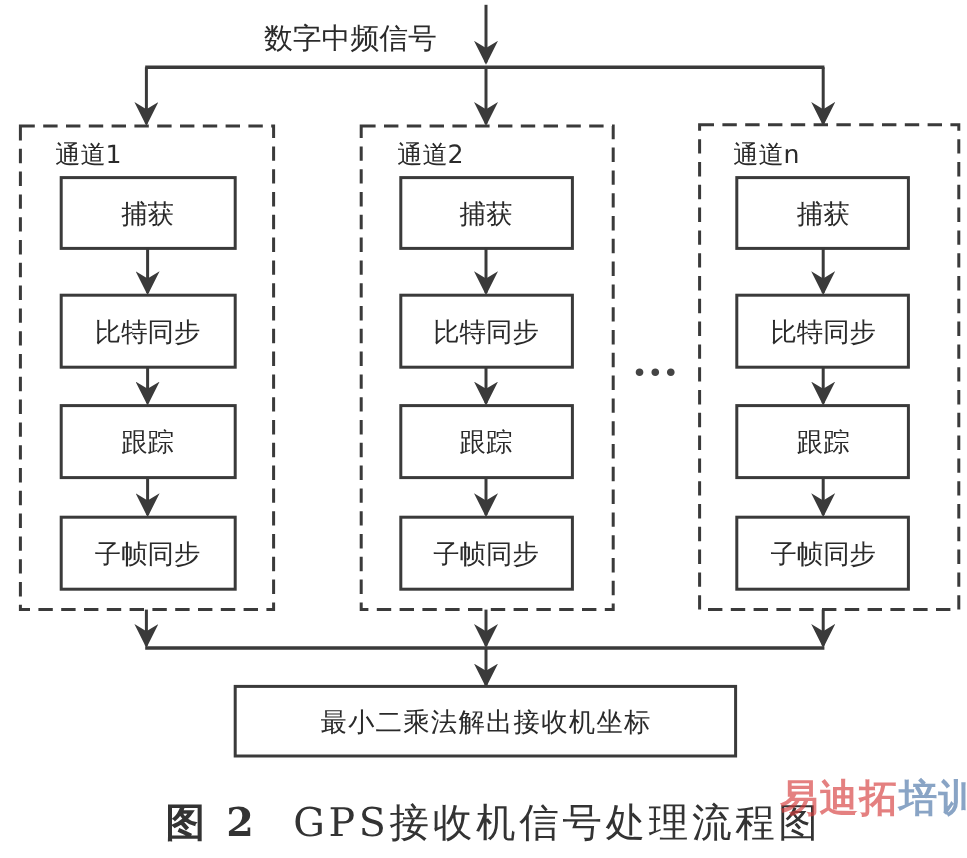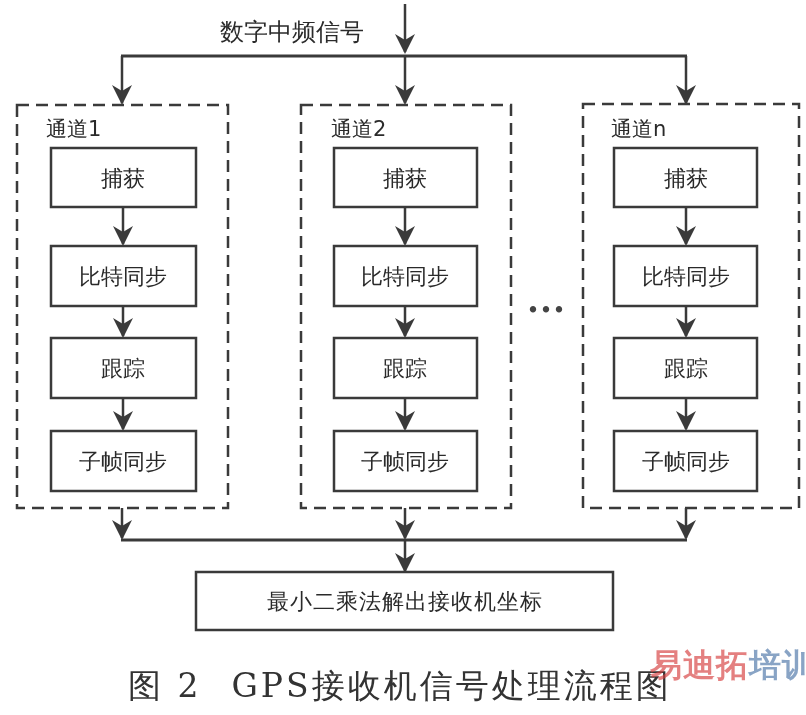--- a/index.html
+++ b/index.html
@@ -3,21 +3,21 @@
 <meta charset="utf-8">
 <style>
   html, body { margin: 0; padding: 0; background: #ffffff; }
   body { width: 806px; height: 715px; position: relative; overflow: hidden;
          font-family: "DejaVu Serif", "Liberation Serif", serif; color: #2a2a2a; }
   #diagram { position: absolute; left: 0; top: 0; }
   .label-text { font-family: "DejaVu Sans", "Liberation Sans", sans-serif; fill: #2a2a2a; }
   .stage-text { font-family: "DejaVu Serif", "Liberation Serif", serif; fill: #2a2a2a; }
   .caption { position: absolute; left: 128px; top: 664px; font-size: 33px; letter-spacing: 3px;
              font-family: "DejaVu Serif", "Liberation Serif", serif; color: #333; white-space: nowrap; }
-  .caption .num { margin-right: 30px; }
+  .caption .num { margin-left: 10px; margin-right: 30px; font-weight: bold; }
   .watermark { position: absolute; left: 650px; top: 652px; width: 156px; }
   .wm-title { font-family: Liberation Mono, monospace; font-weight: bold;
               font-size: 32px; letter-spacing: 1px; line-height: 32px; white-space: nowrap; }
   .wm-title .red { color: rgba(214, 60, 60, 0.65); }
   .wm-title .blue { color: rgba(40, 90, 150, 0.55); }
   .wm-sub { font-family: "DejaVu Serif", "Liberation Serif", serif; font-size: 15.5px;
             color: rgba(60, 60, 60, 0.75); white-space: nowrap; margin-top: -2px; }
 </style>
 </head>
 <body>

